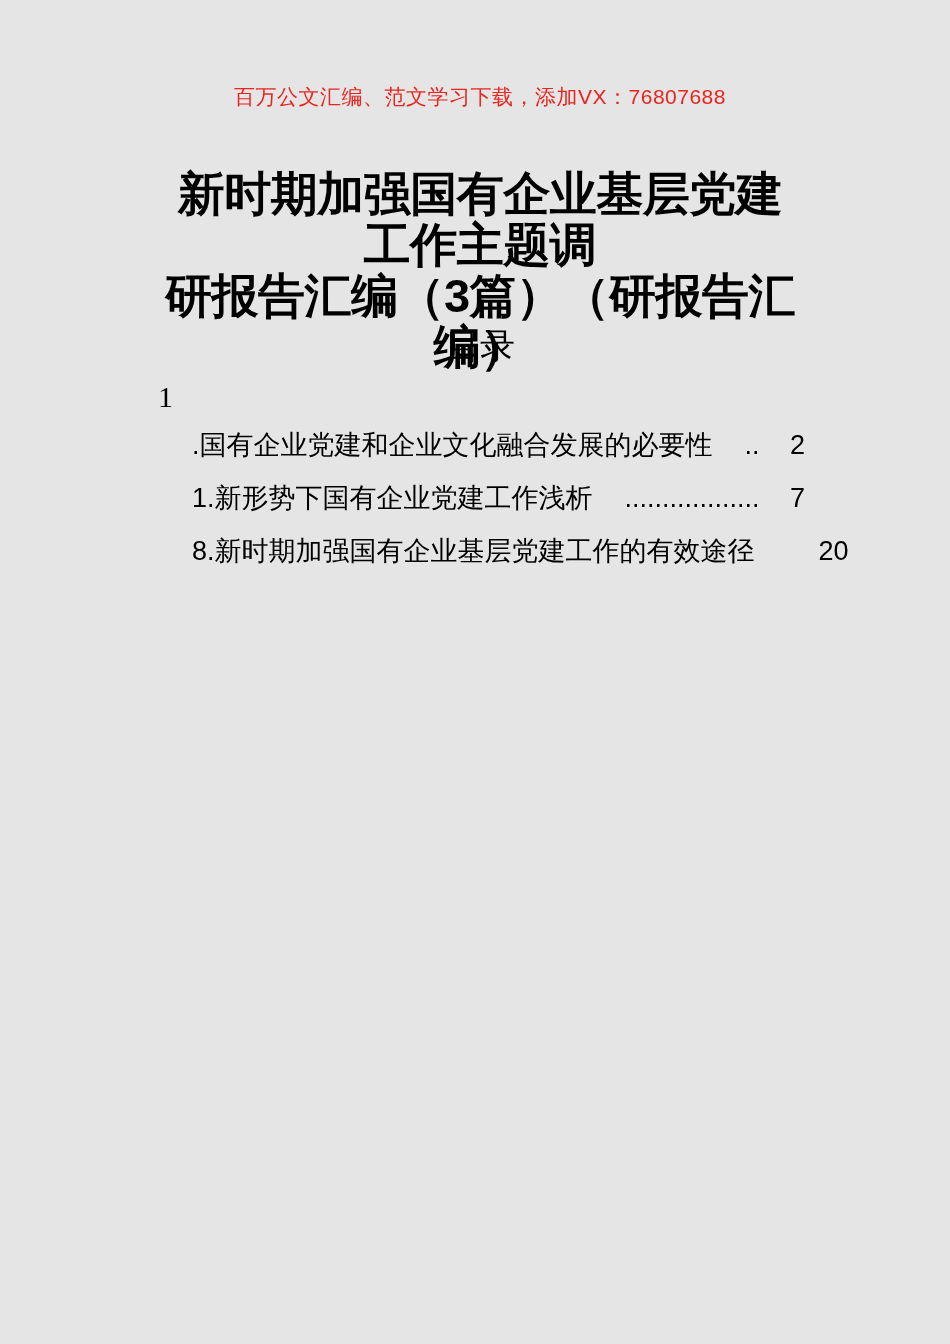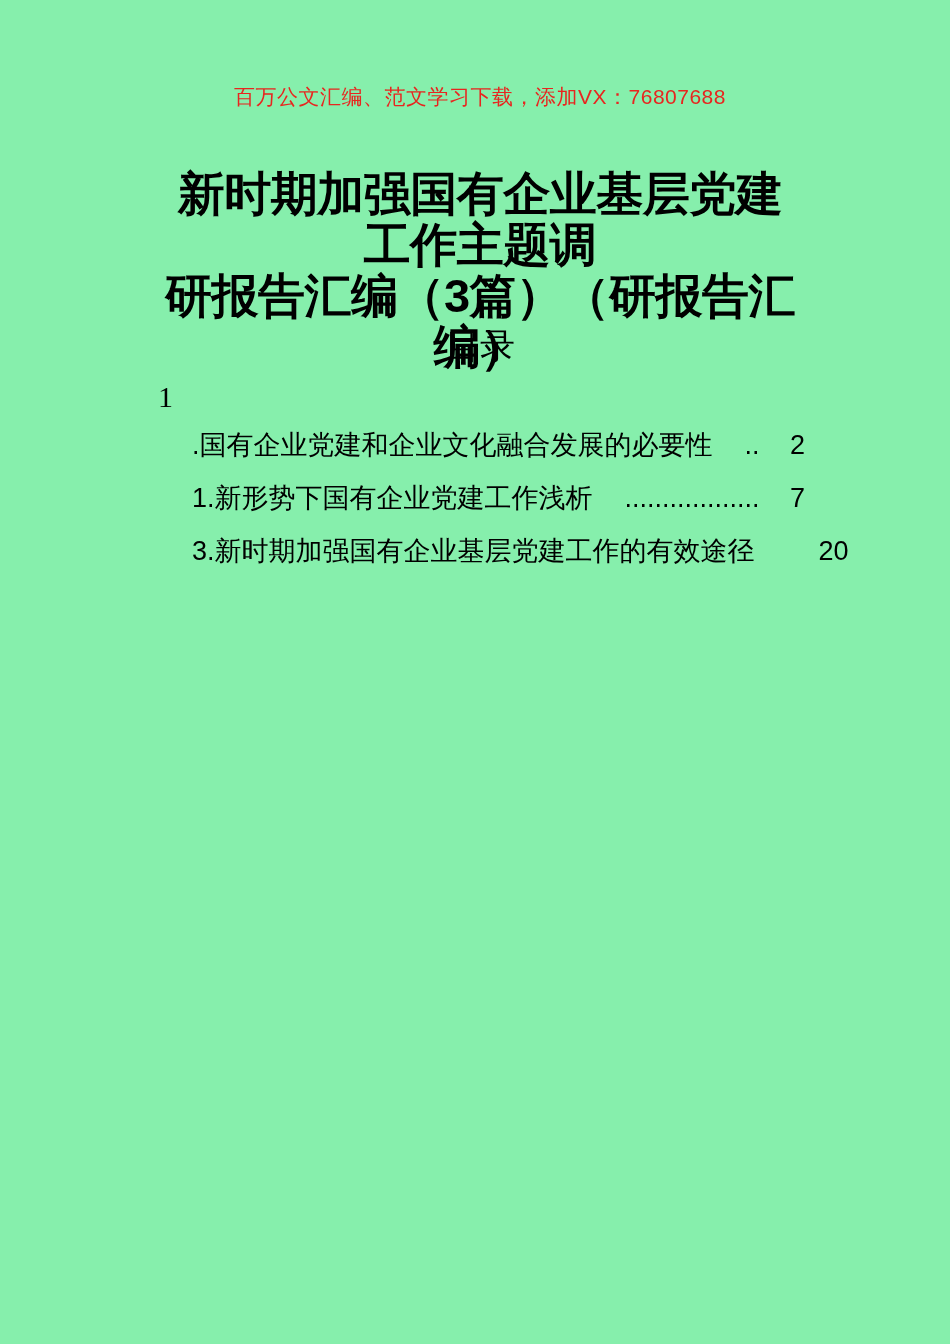--- a/index.html
+++ b/index.html
@@ -4,21 +4,21 @@
 <style>
   html, body {
     margin: 0;
     padding: 0;
     background: #ffffff;
   }
   .page {
     position: relative;
     width: 950px;
     height: 1344px;
-    background: #86efac;
+    background: #e5e5e5;
     overflow: hidden;
     font-family: "Liberation Sans", "DejaVu Sans", sans-serif;
     color: #000000;
   }
   .content {
     position: absolute;
     left: 155px;
     top: 0;
     width: 650px;
     height: 100%;
@@ -120,20 +120,20 @@
         <span class="toc-page">2</span>
       </div>
 
       <div class="toc-entry">
         <span class="toc-label">1.新形势下国有企业党建工作浅析</span>
         <span class="toc-leader">................................................................................</span>
         <span class="toc-page">7</span>
       </div>
 
       <div class="toc-entry">
-        <span class="toc-label">3.新时期加强国有企业基层党建工作的有效途径</span>
+        <span class="toc-label">8.新时期加强国有企业基层党建工作的有效途径</span>
         <span class="toc-leader">................................................................................</span>
         <span class="toc-page">20</span>
       </div>
 
     </div>
   </div>
 </div>
 
 </body></html>

